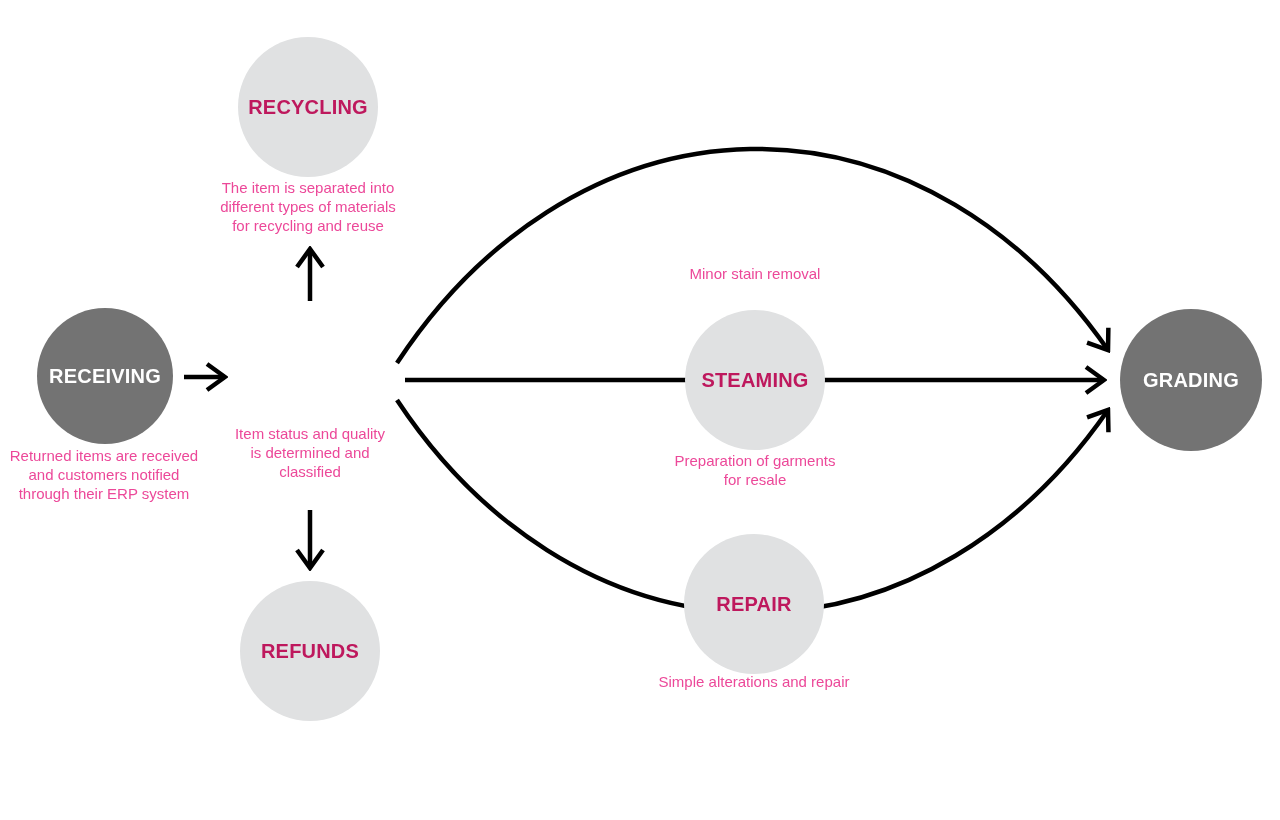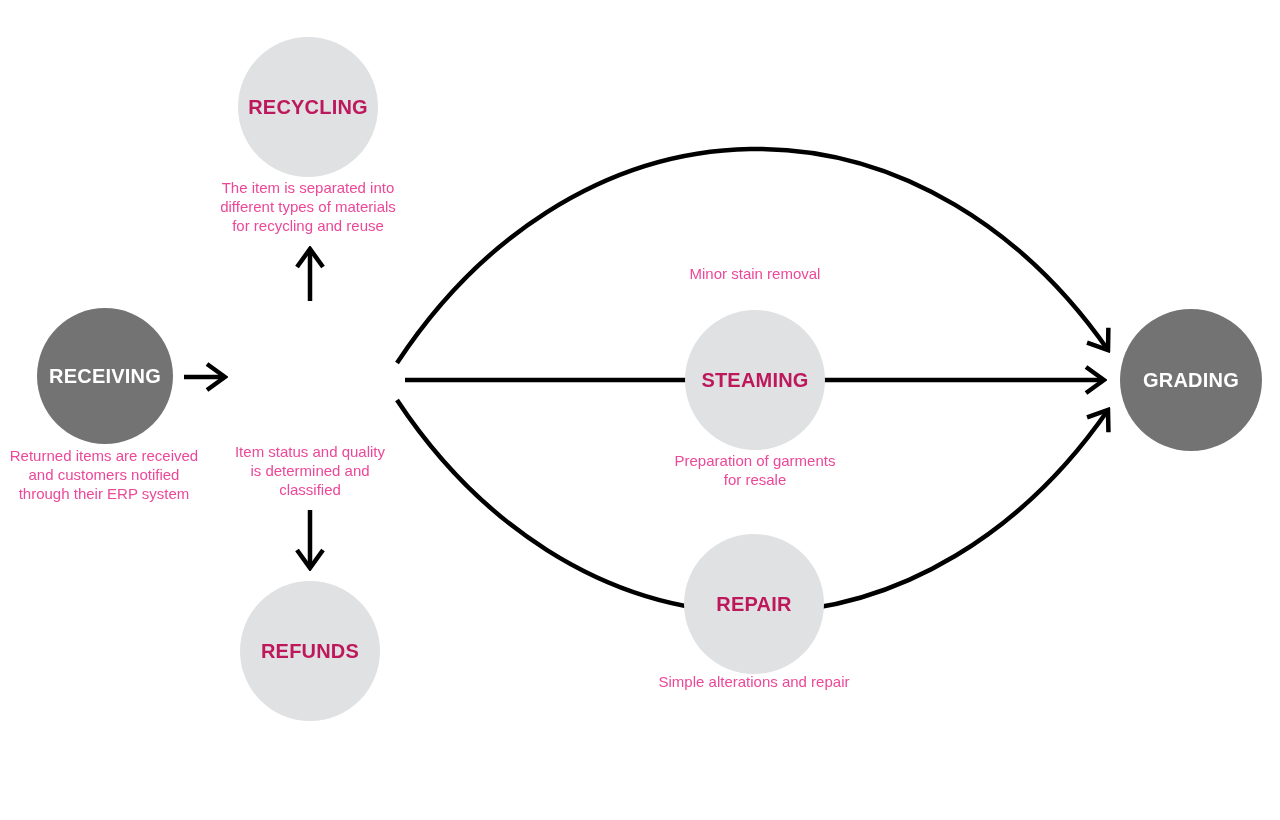--- a/index.html
+++ b/index.html
@@ -94,21 +94,21 @@
   </div>
 
   <div class="node primary" style="left:1120px; top:309px; width:142px; height:142px;">
     <span class="node-label">GRADING</span>
   </div>
 
   <div class="desc" style="left:-16px; top:446px;">Returned items are received
 and customers notified
 through their ERP system</div>
 
-  <div class="desc" style="left:190px; top:442px;">Item status and quality
+  <div class="desc" style="left:190px; top:424px;">Item status and quality
 is determined and
 classified</div>
 
   <div class="desc" style="left:188px; top:178px;">The item is separated into
 different types of materials
 for recycling and reuse</div>
 
 
   <div class="desc" style="left:635px; top:232px;margin-top:32px;">Minor stain removal</div>
 

